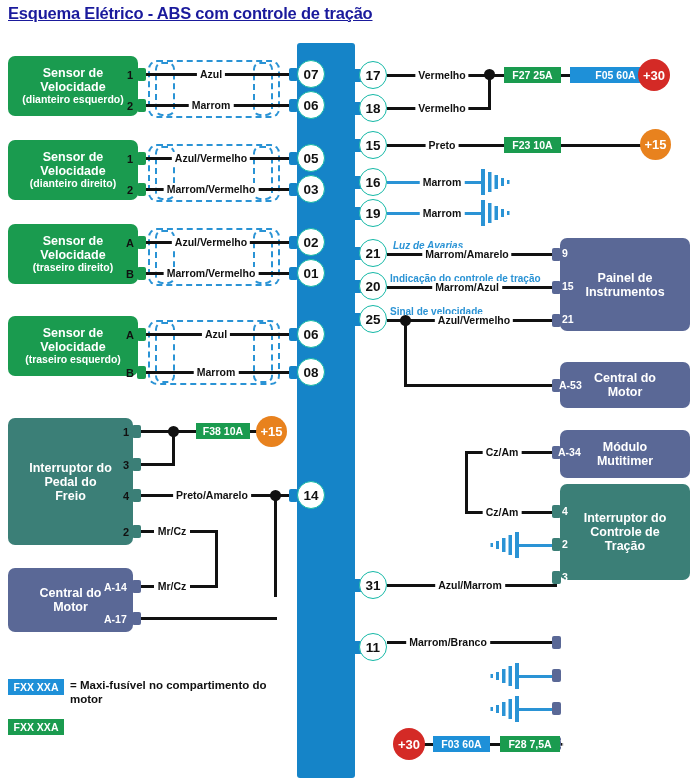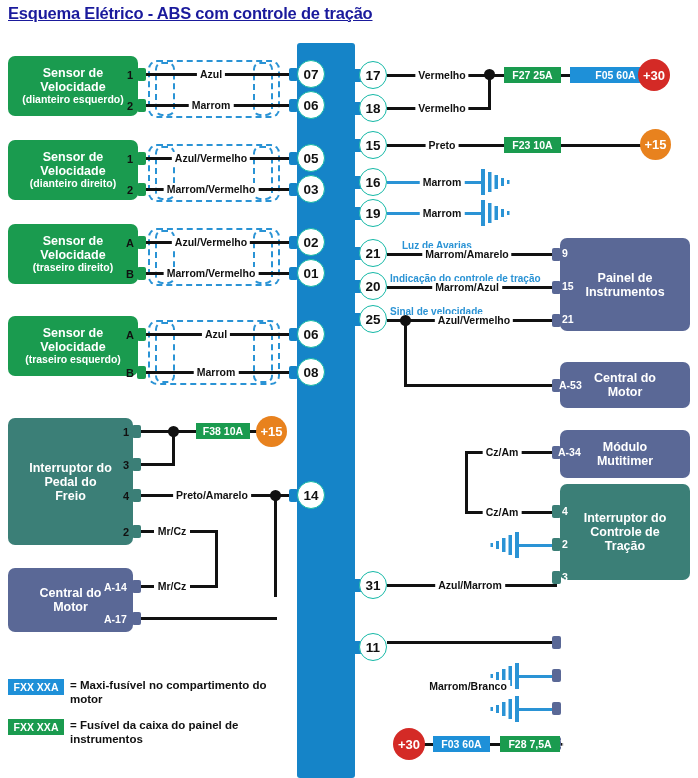--- a/index.html
+++ b/index.html
@@ -245,21 +245,20 @@
   <div class="wh" style="left:140px;top:585px;width:14px;"></div>
   <div class="wlab" style="left:172px;top:586px;">Mr/Cz</div>
   <div class="wh" style="left:140px;top:617px;width:137px;"></div>
 
   <div class="lgrow" style="left:8px;top:678px;">
     <div class="fuse b" style="position:relative;width:56px;flex:0 0 56px;top:1px;">FXX XXA</div>
     <div class="lgtxt">= Maxi-fusível no compartimento do motor</div>
   </div>
   <div class="lgrow" style="left:8px;top:718px;">
     <div class="fuse g" style="position:relative;width:56px;flex:0 0 56px;top:1px;">FXX XXA</div>
-    <div class="lgtxt">= Fusível da caixa do painel de instrumentos</div>
   </div>
 
   <div class="pin" style="left:359px;top:61px;">17</div>
   <div class="tab ecu abs" style="left:353px;top:69px;"></div>
   <div class="wh" style="left:387px;top:74px;width:106px;"></div>
   <div class="wlab" style="left:442px;top:75px;">Vermelho</div>
   <div class="dot" style="left:484px;top:69px;"></div>
 
   <div class="pin" style="left:359px;top:94px;">18</div>
   <div class="tab ecu abs" style="left:353px;top:102px;"></div>
@@ -315,21 +314,21 @@
       <div class="l1">Painel de</div>
       <div class="l1">Instrumentos</div>
     </div>
   </div>
   <div class="tab navy abs" style="left:552px;top:248px;"></div>
   <div class="tab navy abs" style="left:552px;top:281px;"></div>
   <div class="tab navy abs" style="left:552px;top:314px;"></div>
 
   <div class="pin" style="left:359px;top:239px;">21</div>
   <div class="tab ecu abs" style="left:353px;top:247px;"></div>
-  <div class="blab" style="left:402px;top:240px;">Luz de Avarias</div>
+  <div class="blab" style="left:393px;top:240px;font-style:italic;">Luz de Avarias</div>
   <div class="wh" style="left:387px;top:253px;width:174px;"></div>
   <div class="wlab" style="left:467px;top:254px;">Marrom/Amarelo</div>
   <div class="pnw" style="left:562px;top:247px;">9</div>
 
   <div class="pin" style="left:359px;top:272px;">20</div>
   <div class="tab ecu abs" style="left:353px;top:280px;"></div>
   <div class="blab" style="left:390px;top:273px;">Indicação do controle de tração</div>
   <div class="wh" style="left:387px;top:286px;width:174px;"></div>
   <div class="wlab" style="left:467px;top:287px;">Marrom/Azul</div>
   <div class="pnw" style="left:562px;top:280px;">15</div>
@@ -404,21 +403,21 @@
   <div class="tab navy abs" style="left:552px;top:702px;"></div>
   <div class="tab navy abs" style="left:552px;top:737px;"></div>
   <div class="pnw" style="left:562px;top:636px;">8</div>
   <div class="pnw" style="left:562px;top:669px;">4</div>
   <div class="pnw" style="left:562px;top:702px;">5</div>
   <div class="pnw" style="left:560px;top:737px;">16</div>
 
   <div class="pin" style="left:359px;top:633px;">11</div>
   <div class="tab ecu abs" style="left:353px;top:641px;"></div>
   <div class="wh" style="left:387px;top:641px;width:170px;"></div>
-  <div class="wlab" style="left:468px;top:642px;margin-top:44px;">Marrom/Branco</div>
+  <div class="wlab" style="left:448px;top:642px;">Marrom/Branco</div>
 
   <div class="wh blue" style="left:515px;top:675px;width:42px;"></div>
   <div class="gnd" style="left:485px;top:662px;">
     <svg width="34" height="28" viewBox="0 0 34 28">
       <rect x="30" y="1" width="4" height="26" fill="#2a93d5"></rect>
       <rect x="23.5" y="4" width="3.5" height="20" fill="#2a93d5"></rect>
       <rect x="17" y="7" width="3.5" height="14" fill="#2a93d5"></rect>
       <rect x="11" y="10" width="3" height="8" fill="#2a93d5"></rect>
       <rect x="5.5" y="12" width="2.5" height="4" fill="#2a93d5"></rect>
     </svg>

